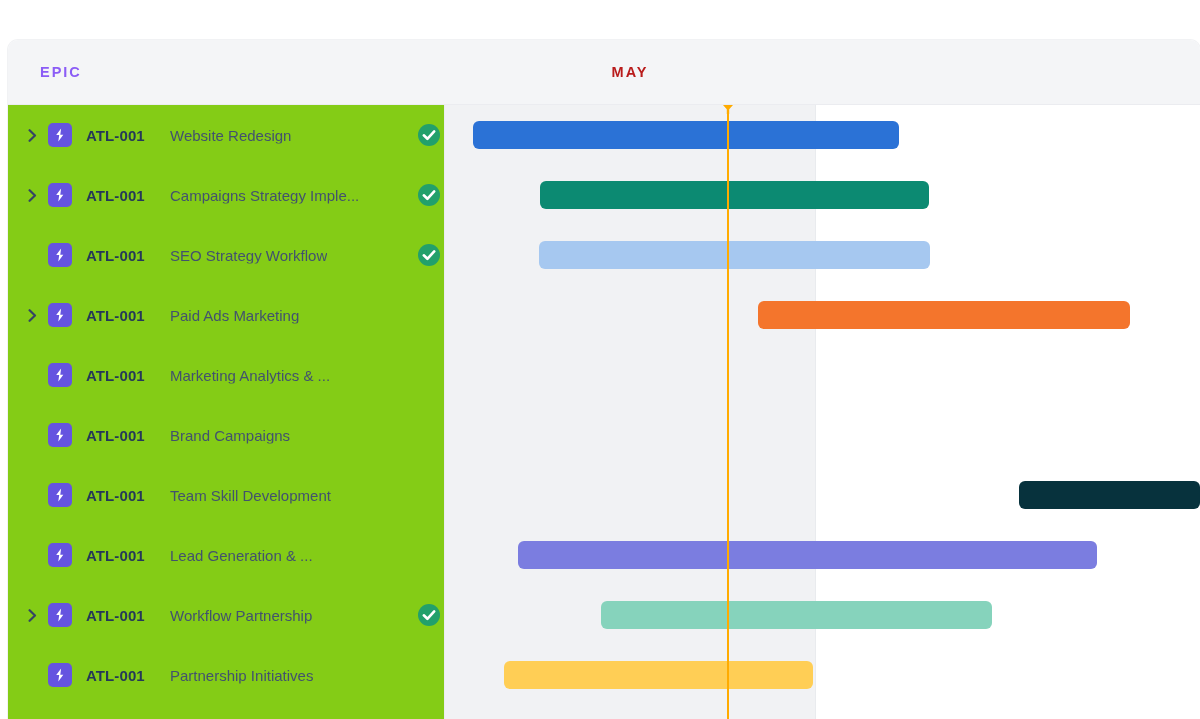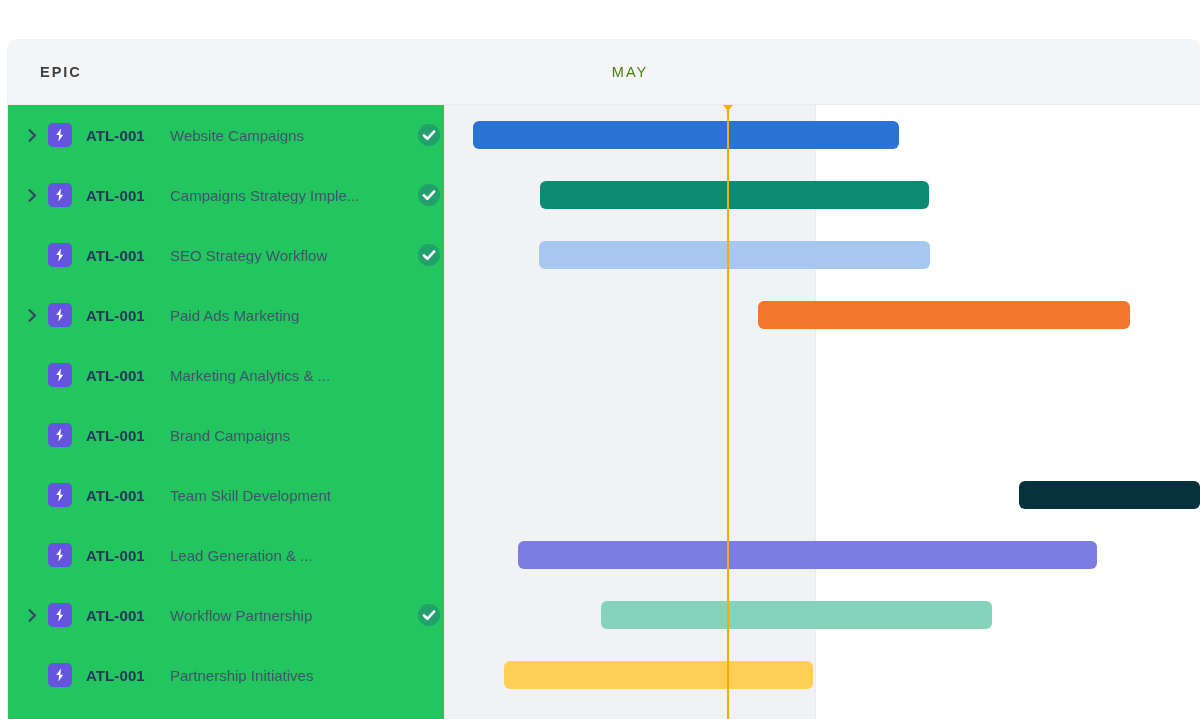--- a/index.html
+++ b/index.html
@@ -27,39 +27,39 @@
   .header {
     position: absolute; left: 0; top: 0;
     width: 1192px; height: 65px;
     background: #F4F5F7;
     border-bottom: 1px solid #EBECF0;
   }
   .hdr-epic {
     position: absolute; left: 32px; top: 24px;
     font-size: 14.5px; font-weight: 700;
     letter-spacing: 2.0px;
-    color: #404040;
+    color: #8b5cf6;
   }
   .hdr-month {
     position: absolute; top: 24px;
-    font-size: 14.5px; font-weight: 400;
+    font-size: 14.5px; font-weight: 700;
     letter-spacing: 2.0px;
-    color: #4d7c0f;
+    color: #b91c1c;
     text-align: center;
   }
   .hdr-may { left: 437px; width: 370px; }
   .hdr-jun { left: 807px; width: 385px; }
 
   
   .body { position: absolute; left: 0; top: 65px; width: 1192px; height: 614px; }
 
   .left-pane {
     position: absolute; left: 0; top: 0;
     width: 437px; height: 614px;
-    background: #22c55e;
+    background: #84cc16;
     border-right: 1px solid #EBECF0;
     z-index: 3;
   }
   .right-pane {
     position: absolute; left: 437px; top: 0;
     width: 755px; height: 614px;
     background: #ffffff;
     overflow: hidden;
   }
   
@@ -184,21 +184,21 @@
               <svg width="9" height="13" viewBox="0 0 9 13">
                 <path d="M1.6 1.2 L7.0 6.5 L1.6 11.8" fill="none" stroke="#344563" stroke-width="2.2" stroke-linecap="round" stroke-linejoin="round"></path>
               </svg>
             </span>
             <span class="epic-icon">
               <svg width="16" height="16" viewBox="0 0 16 16">
                 <path d="M9.1 1.6 4.2 8.0h3.0l-0.9 6.4 5.0-6.7H8.3z" fill="#ffffff"></path>
               </svg>
             </span>
             <span class="epic-key">ATL-001</span>
-            <span class="epic-title">Website Campaigns</span>
+            <span class="epic-title">Website Redesign</span>
             <span class="status-check">
               <svg width="22" height="22" viewBox="0 0 22 22">
                 <circle cx="11" cy="11" r="11" fill="#22A06B"></circle>
                 <path d="M5.8 11.3 L9.4 14.8 L16.2 7.4" fill="none" stroke="#ffffff" stroke-width="2.6" stroke-linecap="round" stroke-linejoin="round"></path>
               </svg>
             </span>
           </div>
           <div class="row" style="top: 60px;">
             <span class="chevron">
               <svg width="9" height="13" viewBox="0 0 9 13">

